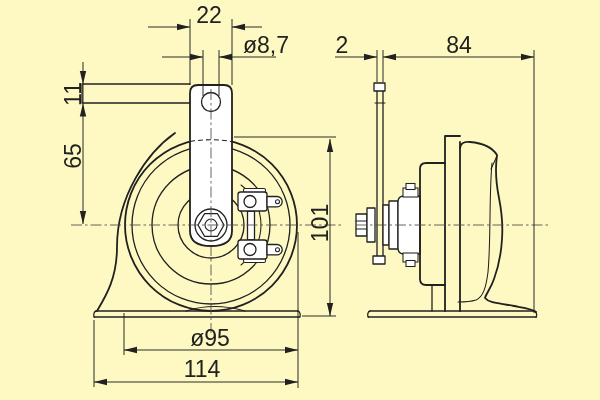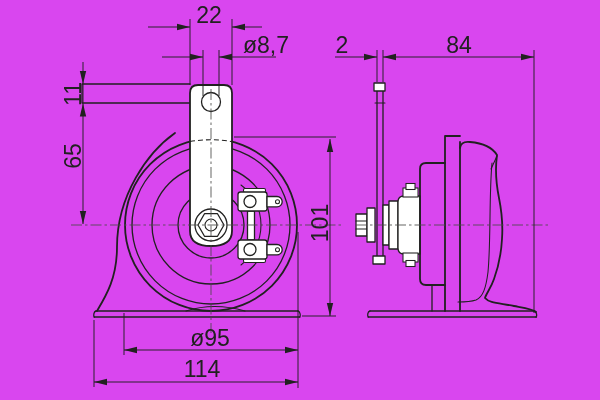--- a/index.html
+++ b/index.html
@@ -1,19 +1,19 @@
 <!DOCTYPE html>
 <html><head>
 <meta charset="utf-8">
 <style>
   html, body { margin: 0; padding: 0; background: #ffffff; }
   #stage {
     position: relative;
     width: 600px; height: 400px;
-    background: #d946ef;
+    background: #fef9c3;
     font-family: "Liberation Sans", sans-serif;
     overflow: hidden;
   }
   svg text {
     font-family: "Liberation Sans", sans-serif;
     font-size: 23px;
     fill: #212120;
   }
   .outline  { stroke: #212120; fill: none; stroke-width: 1.8; stroke-linecap: round; stroke-linejoin: round; }
   .outline2 { stroke: #212120; fill: none; stroke-width: 1.3; stroke-linecap: round; stroke-linejoin: round; }

